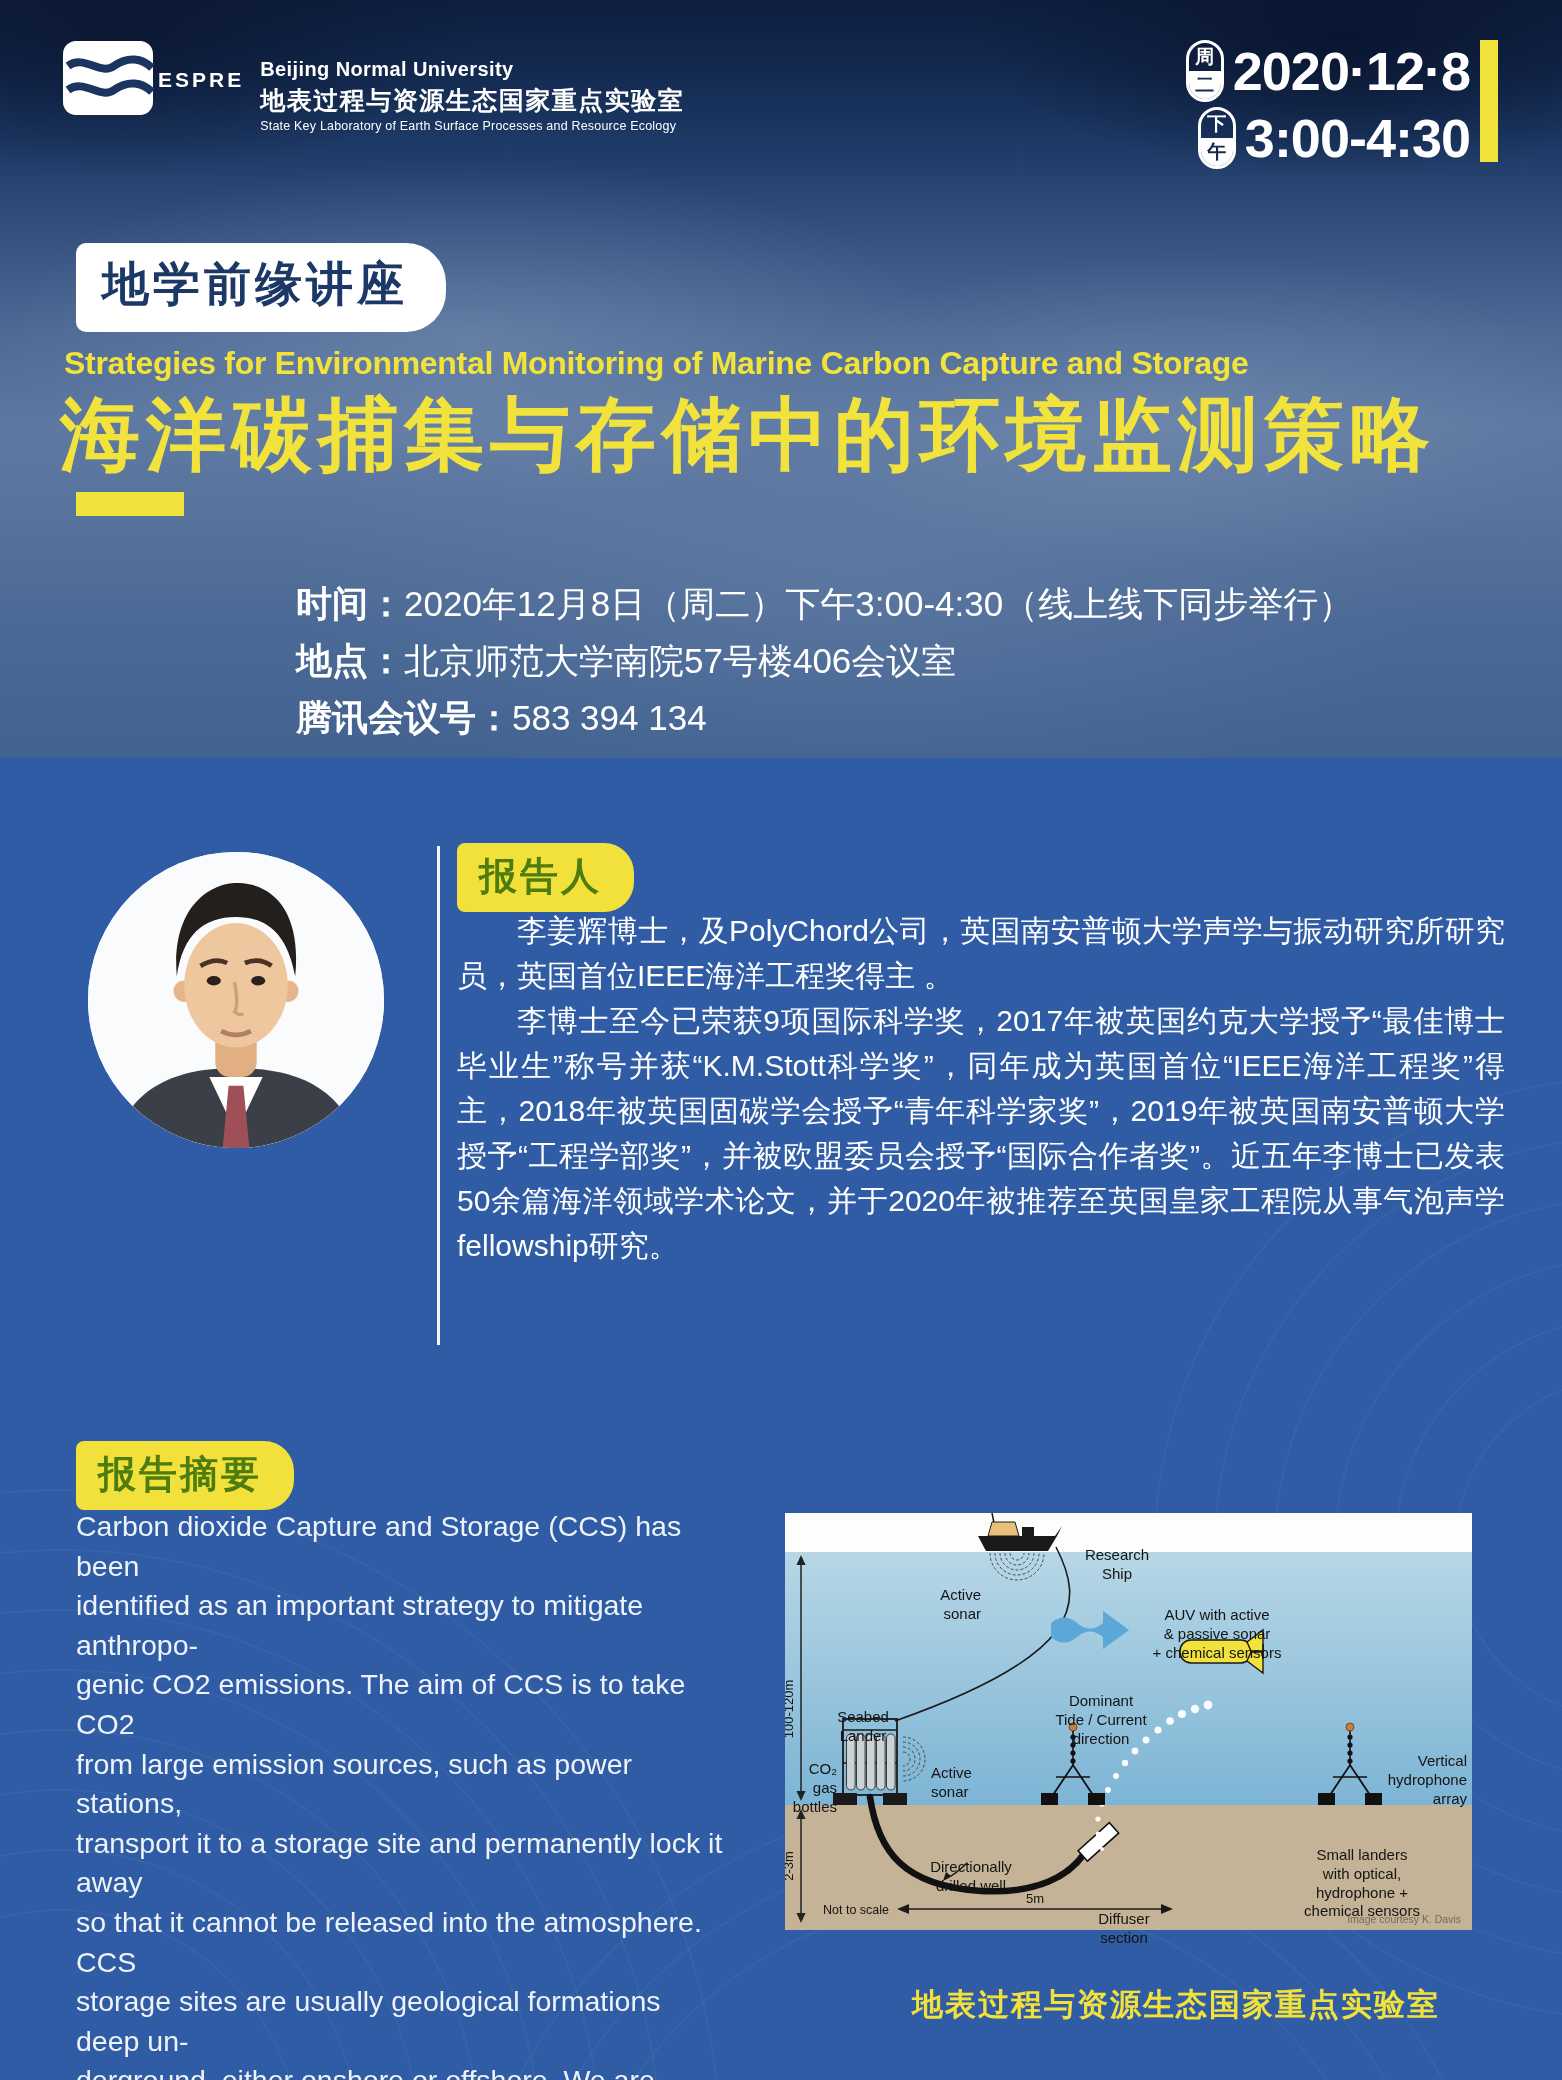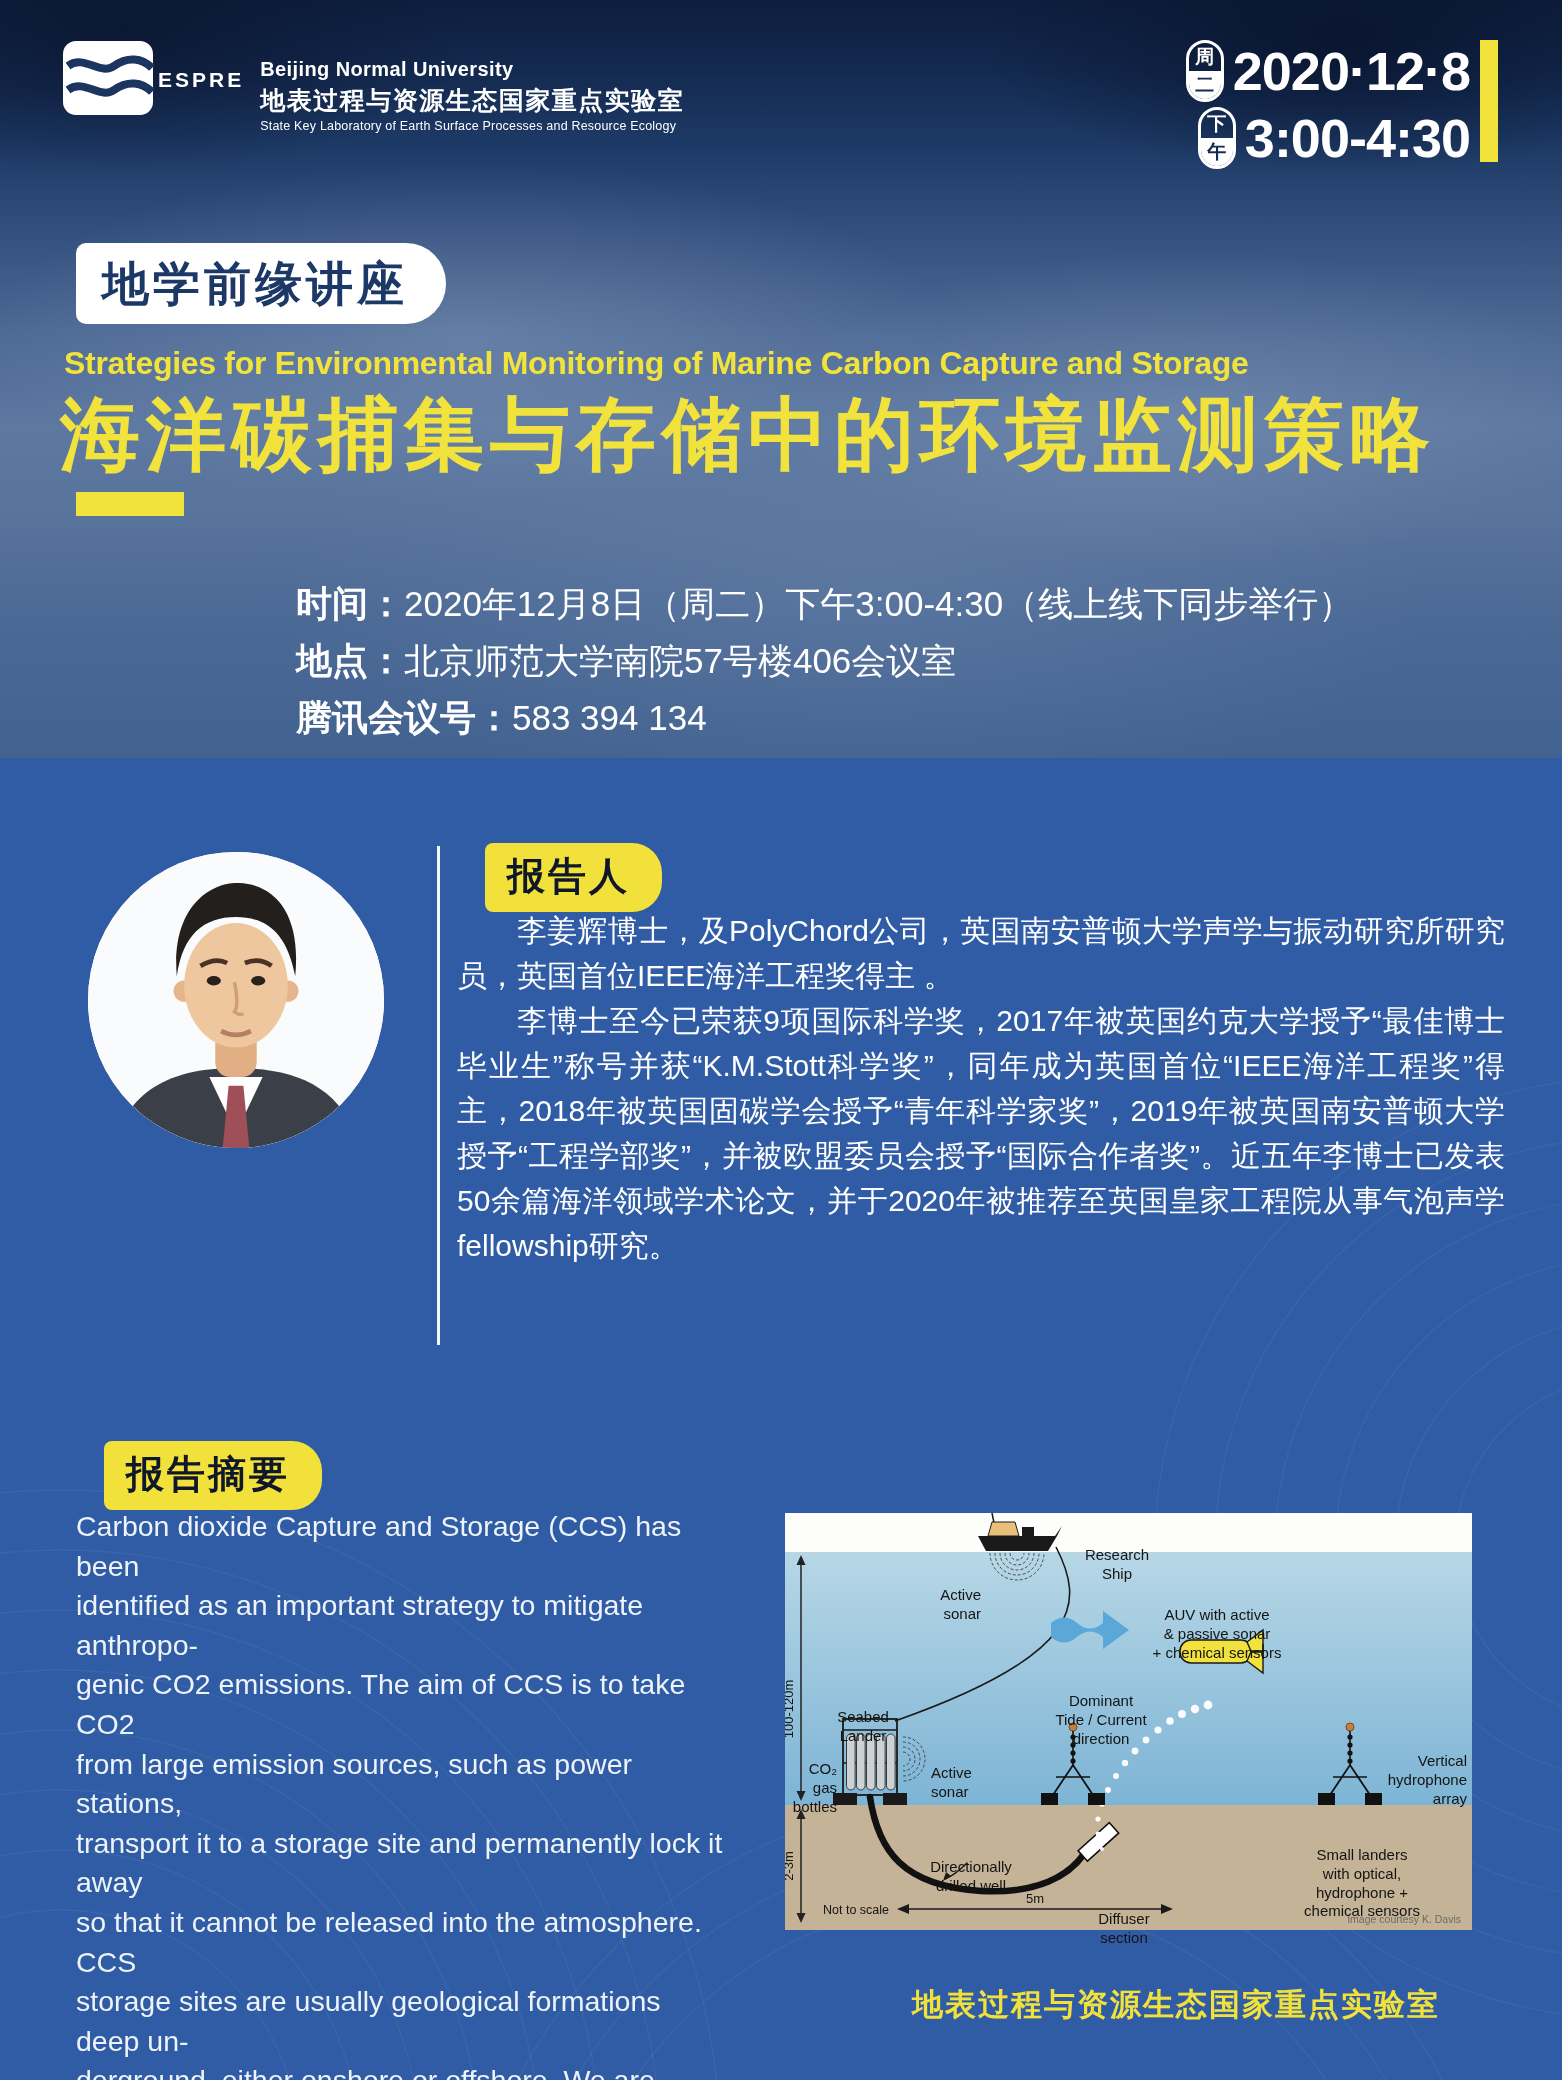--- a/index.html
+++ b/index.html
@@ -34,41 +34,41 @@
   .pill { width:38px; height:62px; border:3px solid #fff; border-radius:19px; overflow:hidden;
           display:flex; flex-direction:column; margin-right:9px; }
   .pill span { display:block; flex:1; text-align:center; font-size:19px; font-weight:bold; line-height:28px; }
   .pill .p-top { color:#fff; }
   .pill .p-bot { background:#fff; color:#16294e; }
   .dt-num { color:#fff; font-size:54px; font-weight:bold; letter-spacing:-1px; line-height:60px; }
   .yellow-bar { position:absolute; right:64px; top:40px; width:18px; height:122px; background:#f2e33c; }
 
   
   .series-badge { position:absolute; left:76px; top:243px; background:#fff; color:#1c3866;
-    font-size:47px; font-weight:800; letter-spacing:4px; padding:10px 38px 8px 26px;
+    font-size:47px; font-weight:800; letter-spacing:4px; padding:10px 38px 16px 26px;
     border-radius:10px 40px 40px 10px; }
   .title-en { position:absolute; left:64px; top:345px; width:1460px; color:#f2e33c;
     font-size:32px; font-weight:800; letter-spacing:-.3px; white-space:nowrap; }
   .title-cn { position:absolute; left:60px; top:382px; width:1480px; color:#f2e33c;
     font-size:80px; font-weight:900; letter-spacing:6px; white-space:nowrap; }
   .title-dash { position:absolute; left:76px; top:492px; width:108px; height:24px; background:#f2e33c; }
 
   
   .info { position:absolute; left:296px; top:575px; color:#fff; font-size:35px; line-height:57px; }
   .info .lbl { font-weight:bold; font-size:36px; }
 
   
   .decor { position:absolute; left:0; top:758px; width:1562px; height:1322px; pointer-events:none; }
 
   
   .avatar { position:absolute; left:88px; top:852px; width:296px; height:296px; border-radius:50%;
     overflow:hidden; background:#fafbfc; }
   .divider { position:absolute; left:437px; top:846px; width:3px; height:499px; background:rgba(255,255,255,.95); }
-  .badge-yellow { position:absolute; background:#f3e13b; color:#0f172a; font-size:38px; font-weight:800;
-    letter-spacing:3px; padding:8px 32px 10px 22px; border-radius:8px 30px 30px 8px;margin-left:28px; }
+  .badge-yellow { position:absolute; background:#f3e13b; color:#4d7c0f; font-size:38px; font-weight:800;
+    letter-spacing:3px; padding:8px 32px 10px 22px; border-radius:8px 30px 30px 8px; }
   .badge-speaker { left:457px; top:843px; }
   .badge-abstract { left:76px; top:1441px; }
   .bio { position:absolute; left:457px; top:908px; width:1048px; color:#fff; font-size:30px;
     line-height:45px; text-align:justify; }
   .bio p { text-indent:2em; }
 
   
   .abstract { position:absolute; left:76px; top:1507px; width:648px; color:#eef3f9; font-size:28.5px;
     line-height:39.6px; white-space:pre-line; font-weight:400; }
 

